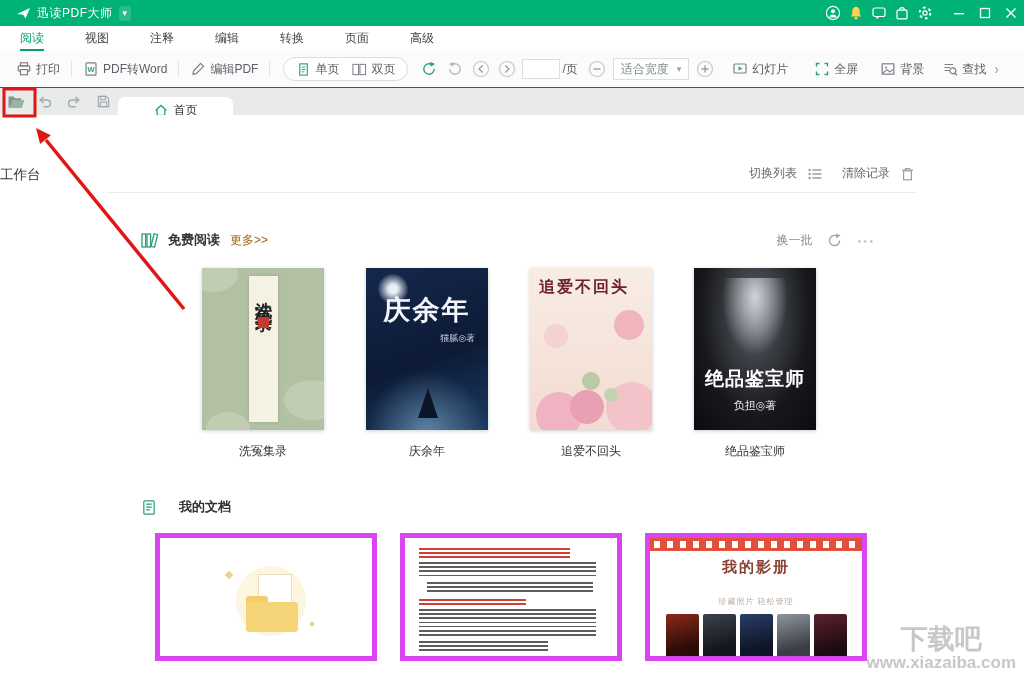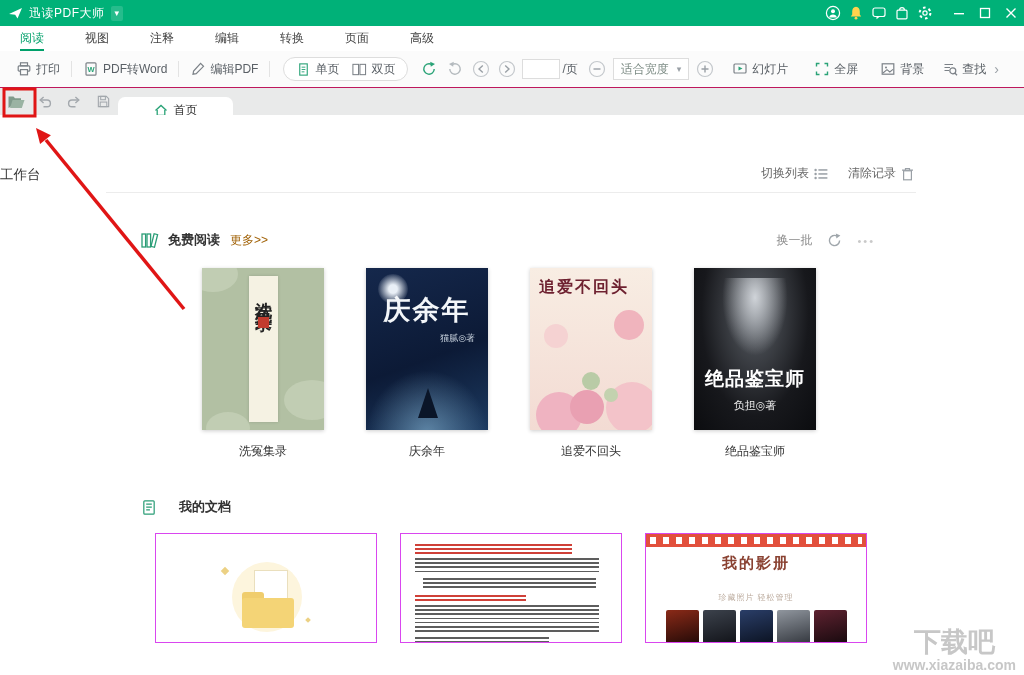--- a/index.html
+++ b/index.html
@@ -2,21 +2,21 @@
 <html><head>
 <meta charset="utf-8">
 <style>
   *{margin:0;padding:0;box-sizing:border-box}
   html,body{width:1024px;height:675px;overflow:hidden;background:#fff;
     font-family:"Liberation Sans","DejaVu Sans",sans-serif;position:relative}
   svg{display:block}
 
   
   .titlebar{height:26px;background:#00b178;display:flex;align-items:center;color:#fff}
-  .tb-left{display:flex;align-items:center;gap:6px;padding-left:8px}
+  .tb-left{display:flex;align-items:center;gap:6px;padding-left:16px}
   .app-title{font-size:12px;letter-spacing:.5px}
   .tb-caret{font-size:9px;background:rgba(255,255,255,.15);padding:0 4px;height:15px;line-height:15px;border-radius:2px;cursor:pointer}
   .tb-right{margin-left:auto;display:flex;align-items:center}
   .tb-icon{width:23px;height:26px;display:flex;align-items:center;justify-content:center;cursor:pointer}
   .win-btn{width:26px;height:26px;display:flex;align-items:center;justify-content:center;cursor:pointer}
   .win-group{margin-left:10px;display:flex}
 
   
   .menubar{height:25px;background:#fff;display:flex;align-items:stretch;gap:41px;padding-left:20px;font-size:12px;color:#444}
   .menu-tab{display:flex;align-items:center;cursor:pointer;position:relative}
@@ -37,21 +37,21 @@
   
   .tabstrip{height:36px;background:#e9eaea;position:relative}
   .strip-icons{position:absolute;left:6px;top:0;height:27px;display:flex;align-items:center;gap:9px}
   .strip-icon{width:20px;height:20px;display:flex;align-items:center;justify-content:center;cursor:pointer}
   .home-tab{position:absolute;left:118px;bottom:0;width:115px;height:27px;background:#fff;border-radius:7px 7px 0 0;display:flex;align-items:center;justify-content:center;gap:6px;font-size:12px;color:#333;cursor:pointer}
 
   
   .content{position:absolute;top:115px;left:0;right:0;bottom:0;background:#fff}
   .wb-title{position:absolute;top:51px;left:0;width:100%;text-align:left;font-size:13.5px;color:#333}
   .wb-controls{position:absolute;top:50px;right:110px;display:flex;align-items:center;gap:20px;font-size:12px;color:#666}
-  .wb-ctl{display:flex;align-items:center;gap:5px;cursor:pointer}
+  .wb-ctl{display:flex;align-items:center;gap:11px;cursor:pointer}
   .divider{position:absolute;top:77px;left:106px;right:108px;border-top:1px solid #ececec}
 
   .free-header{position:absolute;top:116px;left:141px;right:149px;display:flex;align-items:flex-end;font-size:12px;color:#888}
   .free-title{font-size:13px;color:#333;font-weight:bold;margin:0 10px 0 8px}
   .more-link{color:#a16207;cursor:pointer}
   .free-right{margin-left:auto;display:flex;align-items:center;gap:15px}
   .change-batch{cursor:pointer}
   .dots{color:#c9c9c9;font-size:11px;letter-spacing:2px;cursor:pointer}
 
   .books-row{position:absolute;top:153px;left:202px;display:flex;gap:42px}
@@ -76,21 +76,21 @@
   .flower{position:absolute;border-radius:50%}
   .c3-title{position:absolute;top:9px;left:9px;font-size:16px;color:#6e2130;font-weight:bold;letter-spacing:2px;font-family:"Liberation Serif","DejaVu Serif",serif}
 
   .cover4{background:radial-gradient(ellipse at 50% 28%,#5c6168,#17181c 62%,#0b0c0f)}
   .c4-fig{position:absolute;top:10px;left:28px;width:66px;height:78px;background:radial-gradient(ellipse at 50% 25%,#d0d4d9,rgba(70,74,80,0) 70%)}
   .c4-title{position:absolute;bottom:38px;left:0;right:0;text-align:center;color:#fff;font-size:19px;font-weight:bold;letter-spacing:1px;font-family:"Liberation Serif","DejaVu Serif",serif}
   .c4-author{position:absolute;bottom:17px;left:0;right:0;text-align:center;color:#ececec;font-size:11px}
 
   .docs-header{position:absolute;top:383px;left:141px;display:flex;align-items:center;gap:22px;font-size:13px;color:#333;font-weight:bold}
   .docs-row{position:absolute;top:418px;left:155px;display:flex;gap:23px}
-  .doc-card{width:222px;height:110px;background:#fff;border:1px solid #d946ef;position:relative;overflow:hidden;cursor:pointer}
+  .doc-card{width:222px;height:128px;background:#fff;border:5px solid #d946ef;position:relative;overflow:hidden;cursor:pointer}
 
   .halo{position:absolute;left:76px;top:28px;width:70px;height:70px;border-radius:50%;background:#fdf5dd}
   .c-page{position:absolute;left:98px;top:36px;width:34px;height:42px;background:#fff;border:1px solid #eadfbd}
   .c-foldertab{position:absolute;left:86px;top:58px;width:22px;height:9px;background:#f0cd6d;border-radius:3px 3px 0 0}
   .c-folder{position:absolute;left:86px;top:64px;width:52px;height:30px;background:#f4d476;border-radius:3px}
   .sparkle{position:absolute;width:6px;height:6px;background:#ecd184;transform:rotate(45deg)}
 
   .card2-inner{padding:10px 14px}
   .tl{background-image:repeating-linear-gradient(180deg,currentColor 0 1.6px,transparent 1.6px 4.2px);margin-bottom:4px}
   .tl-red{color:#cf4038}
@@ -103,21 +103,21 @@
   .posters{display:flex;justify-content:center;gap:4px;margin-top:7px}
   .poster{width:33px;height:44px;border-radius:2px}
   .p1{background:linear-gradient(165deg,#8a2a18,#2a0c08 75%)}
   .p2{background:linear-gradient(165deg,#3c424c,#14161c 75%)}
   .p3{background:linear-gradient(165deg,#2a3e68,#0d1526 75%)}
   .p4{background:linear-gradient(165deg,#90969e,#3a3e45 75%)}
   .p5{background:linear-gradient(165deg,#5e2230,#1c0b10 75%)}
 
   .watermark{position:absolute;right:8px;bottom:2px;z-index:45;text-align:center;color:#c7c7c7;font-weight:bold;line-height:1.1}
   .wm-title{font-size:27px;text-shadow:1px 1px 0 #fff}
-  .wm-url{font-size:14px}
+  .wm-url{font-size:17px}
 
   .annotation{position:absolute;inset:0;z-index:60;pointer-events:none}
 </style>
 </head>
 <body>
 
 <div class="titlebar">
   <div class="tb-left">
     <span>
       <svg width="15" height="14" viewBox="0 0 15 14">

